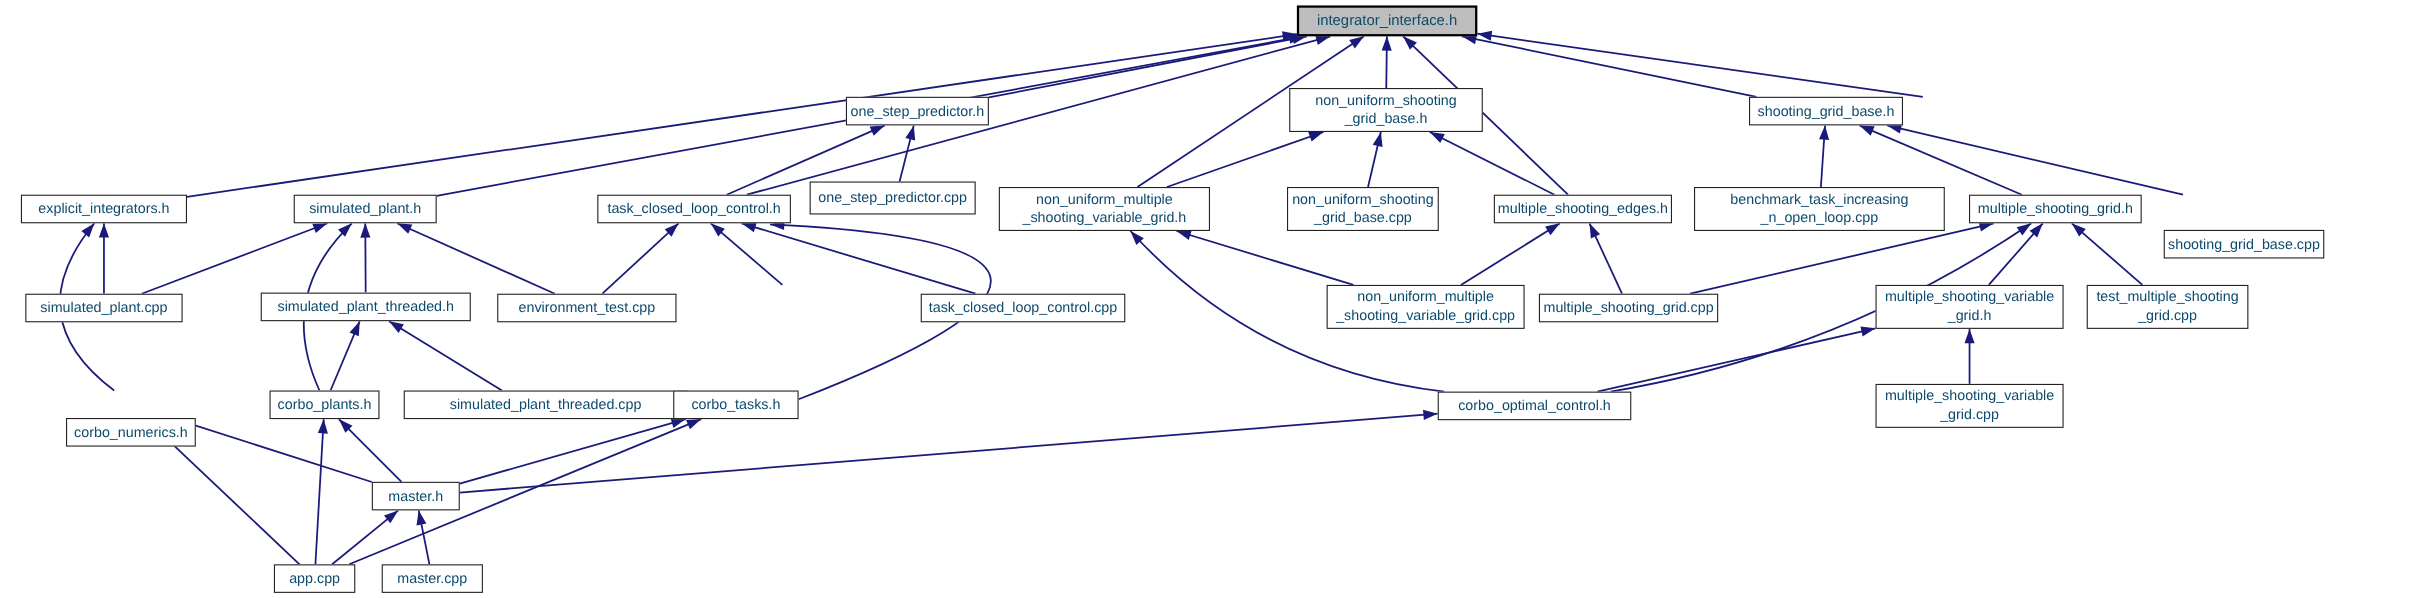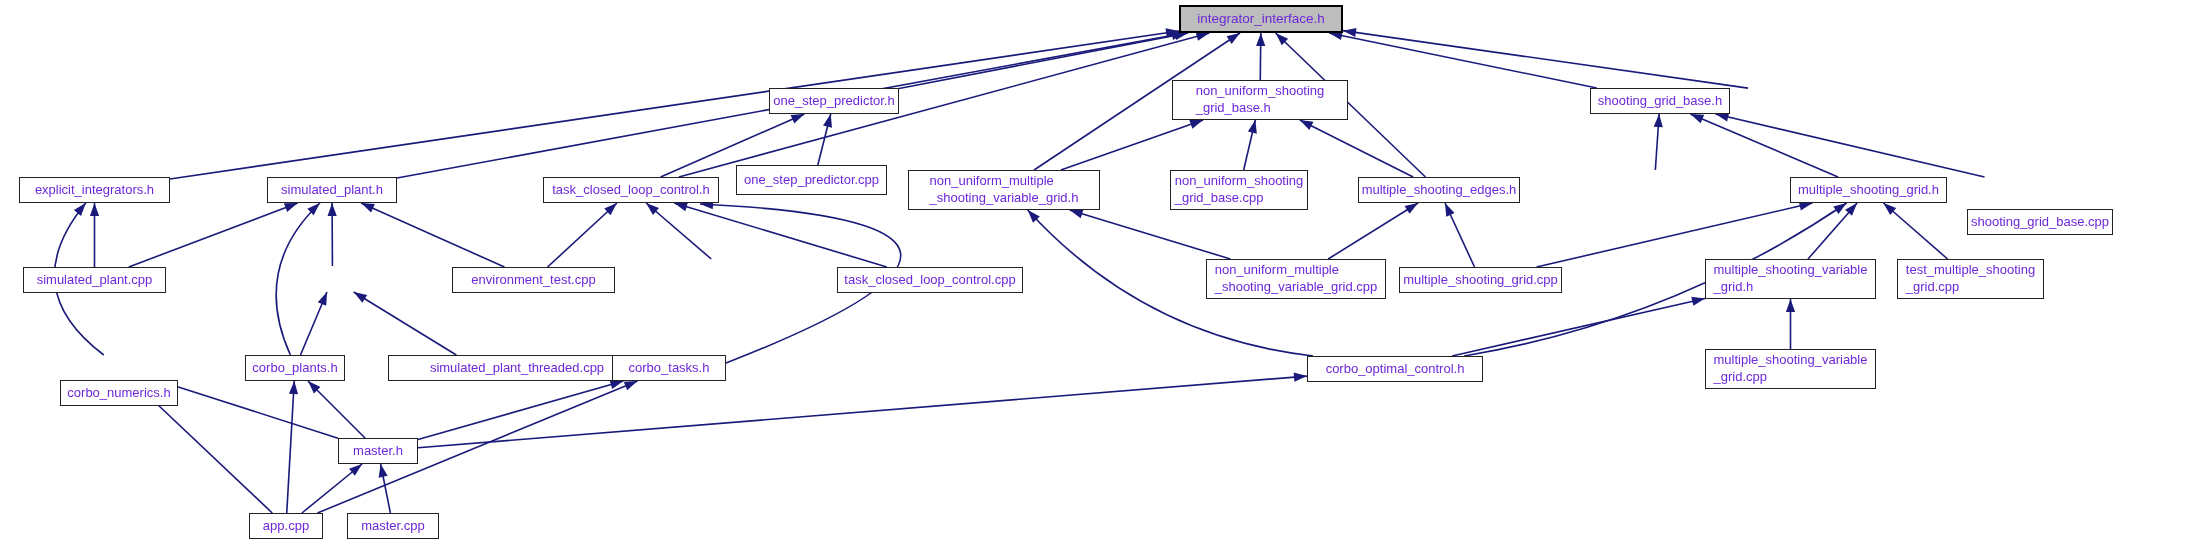--- a/index.html
+++ b/index.html
@@ -9,23 +9,23 @@
     background:#ffffff;
     font-family:"Liberation Sans","DejaVu Sans",sans-serif;
     overflow:hidden;
   }
   #edges{position:absolute;left:0;top:0;width:2206px;height:544px;}
   .node{
     position:absolute;
     box-sizing:border-box;
     background:#ffffff;
     border:1.4px solid #222222;
-    color:#6d28d9;
+    color:#0c4a6e;
     display:flex;align-items:center;justify-content:center;
-    text-align:left;
+    text-align:center;
     font-size:13px;line-height:1.3;
     white-space:pre-line;
     cursor:pointer;
     z-index:2;
   }
   .node.root{
     background:#bdbdbd;
     border:2px solid #000000;
     font-size:13.5px;
   }
@@ -142,35 +142,38 @@
     <div class="node" style="left: 1590px; top: 88px; width: 140px; height: 26px;">shooting_grid_base.h</div>
     <div class="node" style="left: 19px; top: 177px; width: 151px; height: 26px;">explicit_integrators.h</div>
     <div class="node" style="left: 267px; top: 177px; width: 130px; height: 26px;">simulated_plant.h</div>
     <div class="node" style="left: 543px; top: 177px; width: 176px; height: 26px;">task_closed_loop_control.h</div>
     <div class="node" style="left: 736px; top: 165px; width: 151px; height: 30px;">one_step_predictor.cpp</div>
     <div class="node" style="left: 908px; top: 170px; width: 192px; height: 40px;">non_uniform_multiple
 _shooting_variable_grid.h</div>
     <div class="node" style="left: 1170px; top: 170px; width: 138px; height: 40px;">non_uniform_shooting
 _grid_base.cpp</div>
     <div class="node" style="left: 1358px; top: 177px; width: 162px; height: 26px;">multiple_shooting_edges.h</div>
+    <div class="node" style="left: 1540px; top: 170px; width: 228px; height: 40px;">benchmark_task_increasing
+_n_open_loop.cpp</div>
     <div class="node" style="left: 1790px; top: 177px; width: 157px; height: 26px;">multiple_shooting_grid.h</div>
     <div class="node" style="left: 1967px; top: 177px; width: 146px; height: 26px; margin-top: 32px;">shooting_grid_base.cpp</div>
     <div class="node" style="left: 23px; top: 267px; width: 143px; height: 26px;">simulated_plant.cpp</div>
+    <div class="node" style="left: 237px; top: 266px; width: 191px; height: 26px;">simulated_plant_threaded.h</div>
     <div class="node" style="left: 452px; top: 267px; width: 163px; height: 26px;">environment_test.cpp</div>
     <div class="node" style="left: 837px; top: 267px; width: 186px; height: 26px;">task_closed_loop_control.cpp</div>
     <div class="node" style="left: 1206px; top: 259px; width: 180px; height: 40px;">non_uniform_multiple
 _shooting_variable_grid.cpp</div>
     <div class="node" style="left: 1399px; top: 267px; width: 163px; height: 26px;">multiple_shooting_grid.cpp</div>
     <div class="node" style="left: 1705px; top: 259px; width: 171px; height: 40px;">multiple_shooting_variable
 _grid.h</div>
     <div class="node" style="left: 1897px; top: 259px; width: 147px; height: 40px;">test_multiple_shooting
 _grid.cpp</div>
     <div class="node" style="left: 60px; top: 355px; width: 118px; height: 26px; margin-top: 25px;">corbo_numerics.h</div>
     <div class="node" style="left: 245px; top: 355px; width: 100px; height: 26px;">corbo_plants.h</div>
-    <div class="node" style="left: 388px; top: 355px; width: 258px; height: 26px;">simulated_plant_threaded.cpp</div>
+    <div class="node" style="left: 367px; top: 355px; width: 258px; height: 26px;">simulated_plant_threaded.cpp</div>
     <div class="node" style="left: 612px; top: 355px; width: 114px; height: 26px;">corbo_tasks.h</div>
     <div class="node" style="left: 1307px; top: 356px; width: 176px; height: 26px;">corbo_optimal_control.h</div>
     <div class="node" style="left: 1705px; top: 349px; width: 171px; height: 40px;">multiple_shooting_variable
 _grid.cpp</div>
     <div class="node" style="left: 338px; top: 438px; width: 80px; height: 26px;">master.h</div>
     <div class="node" style="left: 249px; top: 513px; width: 74px; height: 26px;">app.cpp</div>
     <div class="node" style="left: 347px; top: 513px; width: 92px; height: 26px;">master.cpp</div>
   </div>
 
 </body></html>

